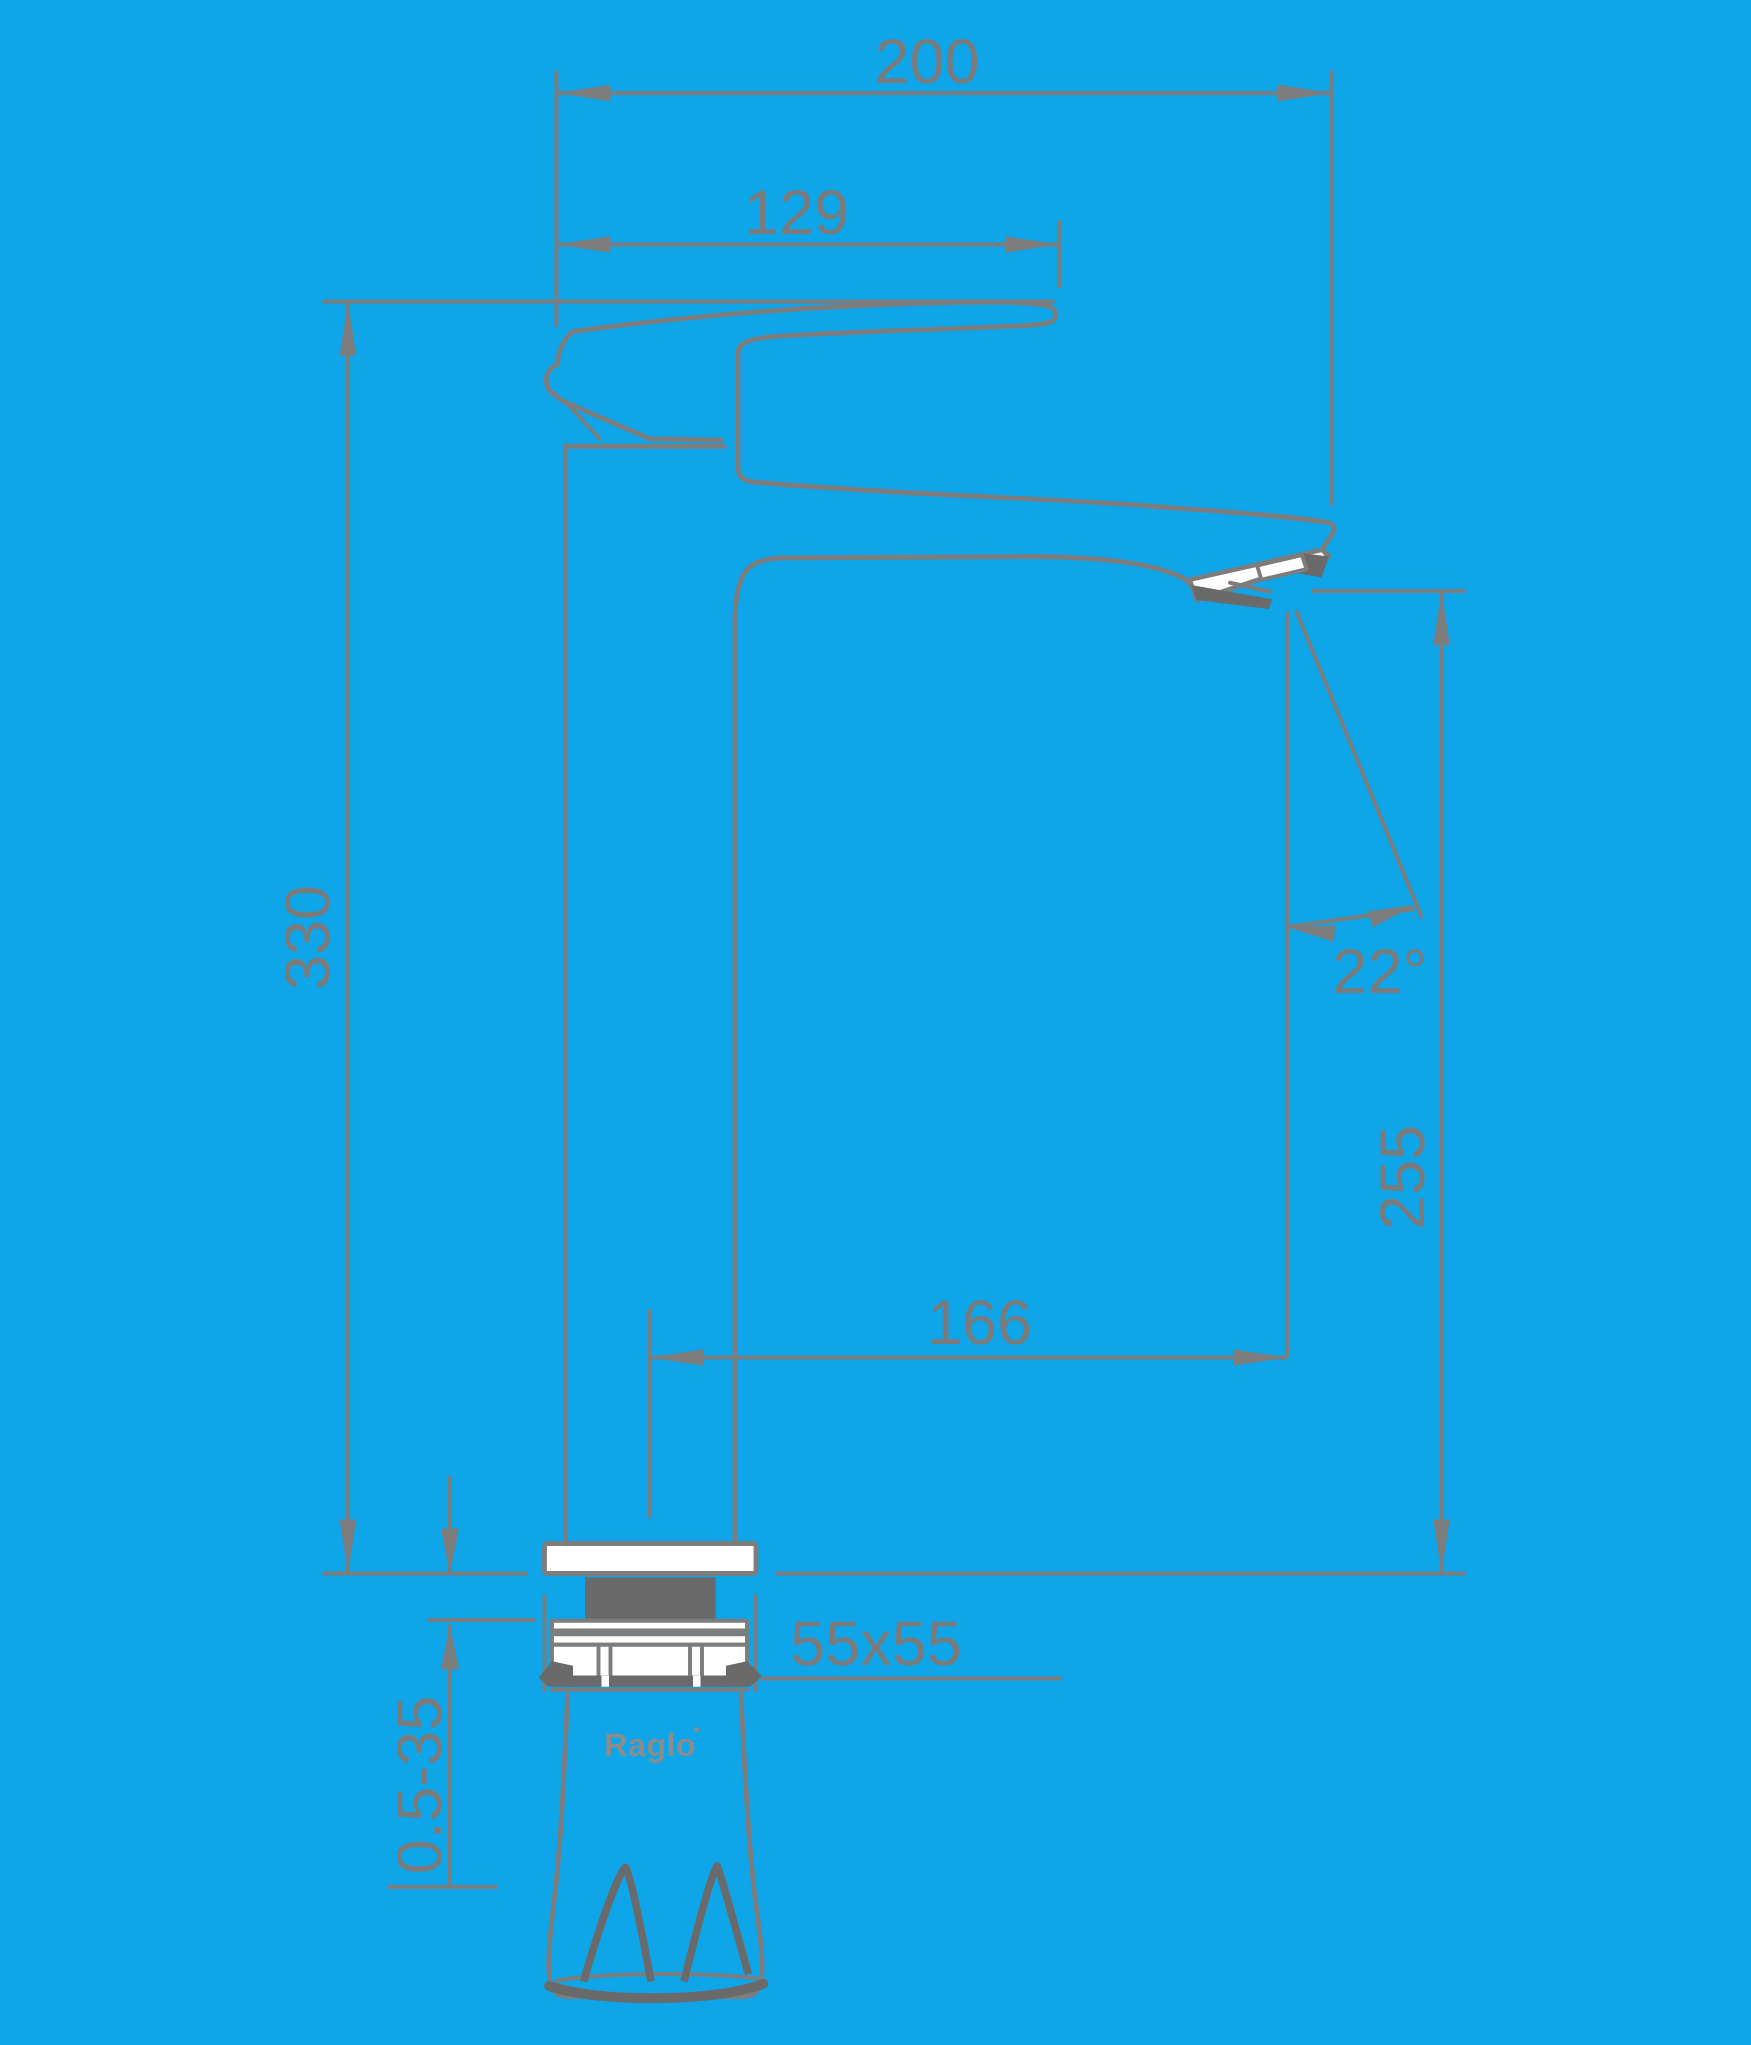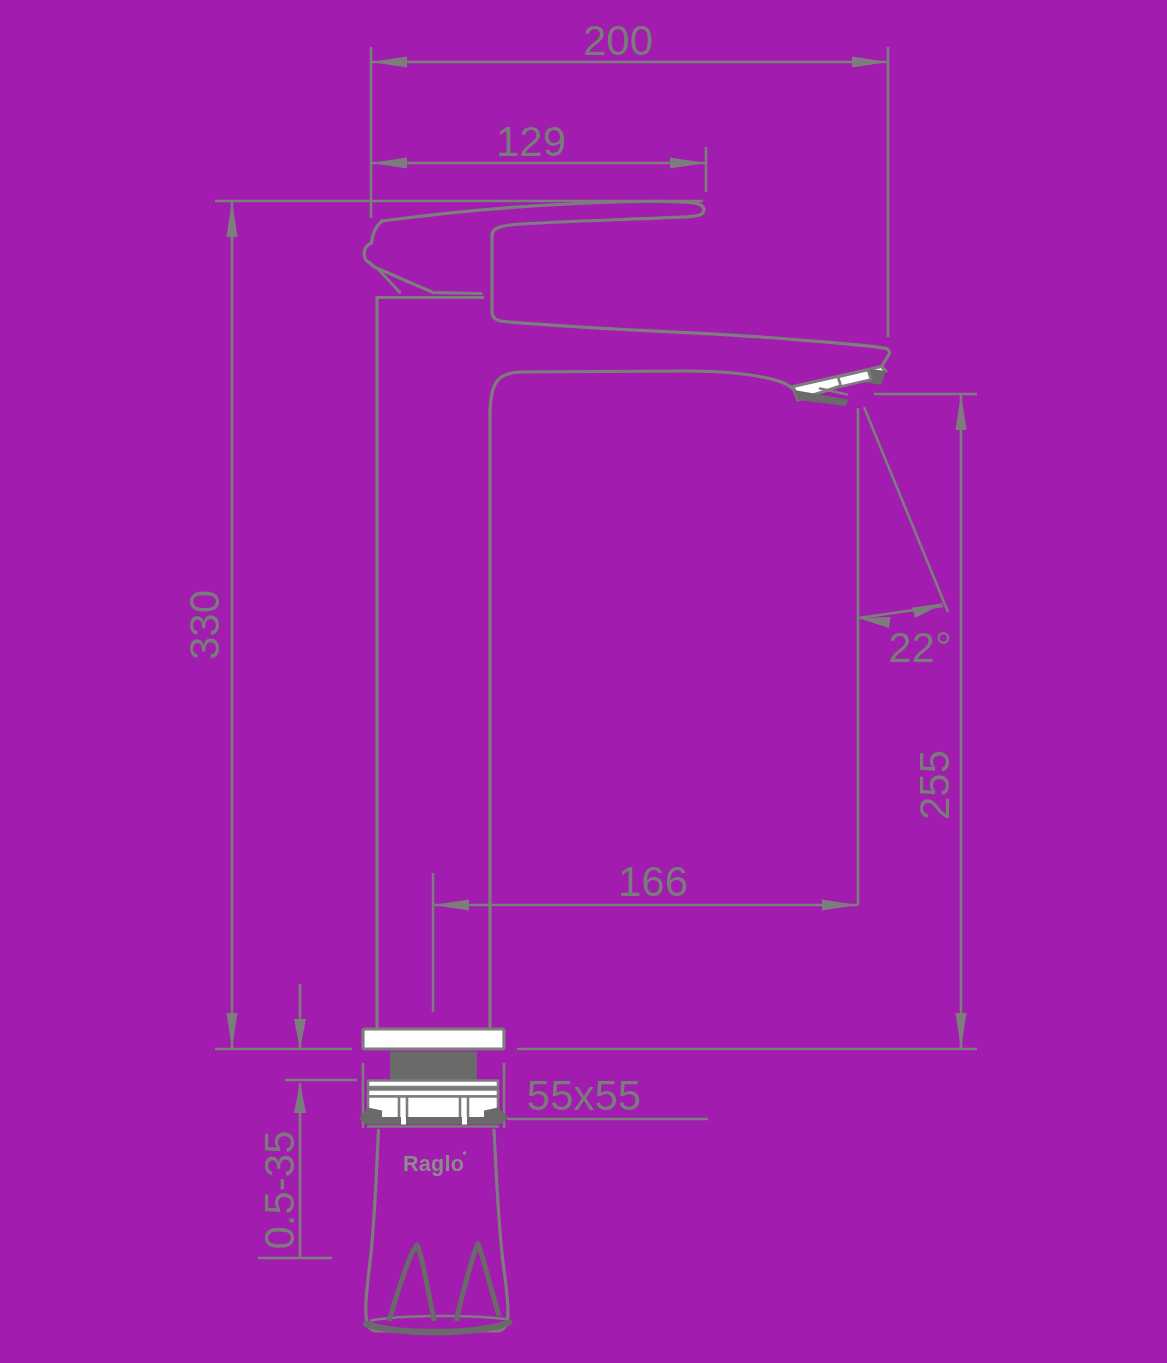--- a/index.html
+++ b/index.html
@@ -1,17 +1,17 @@
 <!DOCTYPE html>
 <html><head>
 <meta charset="utf-8">
 <style>
   html,body{margin:0;padding:0;background:#ffffff;}
   .frame{
-    width:1167px;height:1363px;position:relative;background:#a21caf;
+    width:1167px;height:1363px;position:relative;background:#0ea5e9;
     font-family:"Liberation Sans",sans-serif;overflow:hidden;
   }
   svg{display:block;}
   .outline{fill:none;stroke:#7d7d7d;stroke-width:3.2;stroke-linecap:round;stroke-linejoin:round;}
   .outline-thin{fill:none;stroke:#7d7d7d;stroke-width:2.6;stroke-linecap:round;stroke-linejoin:round;}
   .dimline{fill:none;stroke:#7d7d7d;stroke-width:2.6;stroke-linecap:butt;}
   .arrow{fill:#7d7d7d;stroke:none;}
   .darkfill{fill:#6a6a6a;stroke:none;}
   .whitefill{fill:#ffffff;}
   .dim-text{font-family:"Liberation Sans",sans-serif;font-size:42px;fill:#7b7b7b;}

